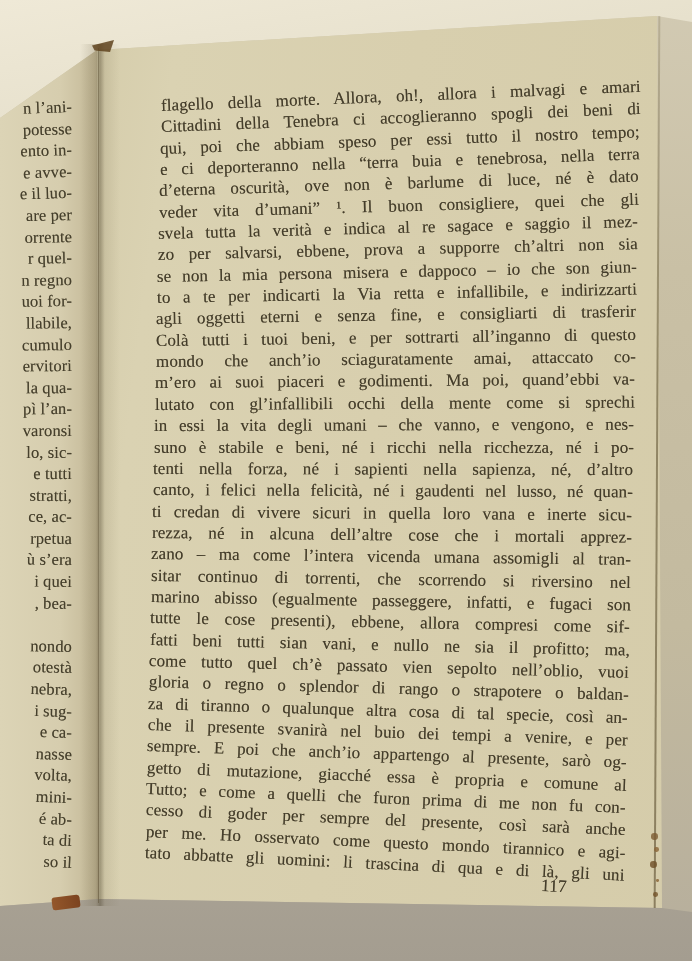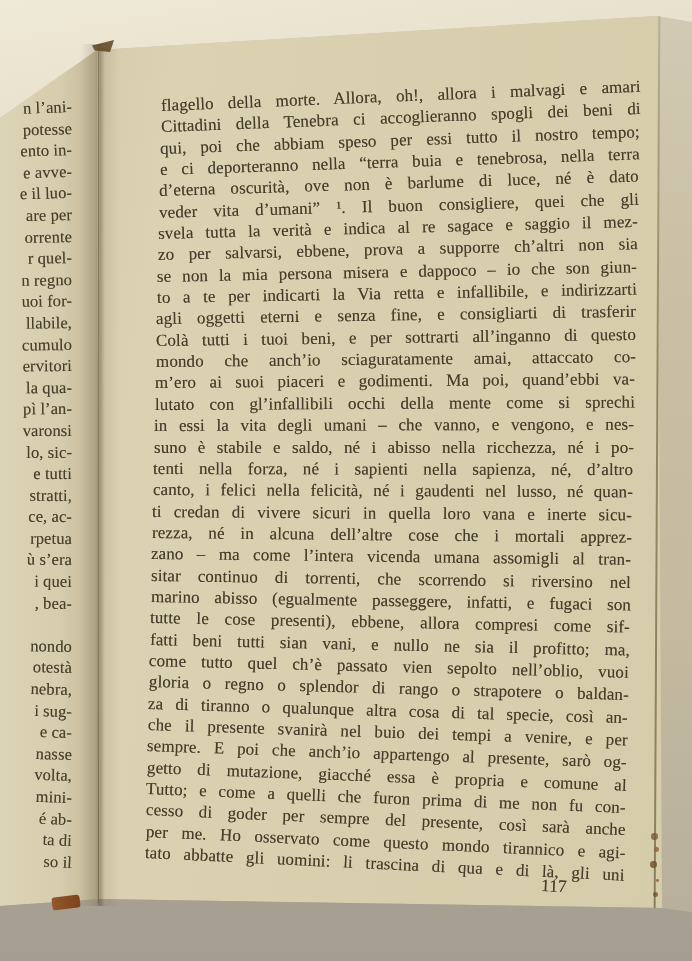--- a/index.html
+++ b/index.html
@@ -179,21 +179,21 @@
         <div class="text-line" style="transform: rotate(-1.44deg); margin-left: 13.3px;">svela tutta la verità e indica al re sagace e saggio il mez-</div>
         <div class="text-line" style="transform: rotate(-1.3deg); margin-left: 12.8px;">zo per salvarsi, ebbene, prova a supporre ch’altri non sia</div>
         <div class="text-line" style="transform: rotate(-1.16deg); margin-left: 12.3px;">se non la mia persona misera e dappoco – io che son giun-</div>
         <div class="text-line" style="transform: rotate(-1.01deg); margin-left: 11.9px;">to a te per indicarti la Via retta e infallibile, e indirizzarti</div>
         <div class="text-line" style="transform: rotate(-0.87deg); margin-left: 11.4px;">agli oggetti eterni e senza fine, e consigliarti di trasferir</div>
         <div class="text-line" style="transform: rotate(-0.73deg); margin-left: 11px;">Colà tutti i tuoi beni, e per sottrarti all’inganno di questo</div>
         <div class="text-line" style="transform: rotate(-0.59deg); margin-left: 10.5px;">mondo che anch’io sciaguratamente amai, attaccato co-</div>
         <div class="text-line" style="transform: rotate(-0.44deg); margin-left: 10.1px;">m’ero ai suoi piaceri e godimenti. Ma poi, quand’ebbi va-</div>
         <div class="text-line" style="transform: rotate(-0.3deg); margin-left: 9.6px;">lutato con gl’infallibili occhi della mente come si sprechi</div>
         <div class="text-line" style="transform: rotate(-0.16deg); margin-left: 9.1px;">in essi la vita degli umani – che vanno, e vengono, e nes-</div>
-        <div class="text-line" style="transform: rotate(-0.01deg); margin-left: 8.7px;">suno è stabile e saldo, né i abisso nella ricchezza, né i po-</div>
+        <div class="text-line" style="transform: rotate(-0.01deg); margin-left: 8.7px;">suno è stabile e beni, né i ricchi nella ricchezza, né i po-</div>
         <div class="text-line" style="transform: rotate(0.13deg); margin-left: 8.2px;">tenti nella forza, né i sapienti nella sapienza, né, d’altro</div>
         <div class="text-line" style="transform: rotate(0.27deg); margin-left: 7.8px;">canto, i felici nella felicità, né i gaudenti nel lusso, né quan-</div>
         <div class="text-line" style="transform: rotate(0.41deg); margin-left: 7.3px;">ti credan di vivere sicuri in quella loro vana e inerte sicu-</div>
         <div class="text-line" style="transform: rotate(0.56deg); margin-left: 6.9px;">rezza, né in alcuna dell’altre cose che i mortali apprez-</div>
         <div class="text-line" style="transform: rotate(0.7deg); margin-left: 6.4px;">zano – ma come l’intera vicenda umana assomigli al tran-</div>
         <div class="text-line" style="transform: rotate(0.84deg); margin-left: 5.9px;">sitar continuo di torrenti, che scorrendo si riversino nel</div>
         <div class="text-line" style="transform: rotate(0.99deg); margin-left: 5.5px;">marino abisso (egualmente passeggere, infatti, e fugaci son</div>
         <div class="text-line" style="transform: rotate(1.13deg); margin-left: 5px;">tutte le cose presenti), ebbene, allora compresi come sif-</div>
         <div class="text-line" style="transform: rotate(1.27deg); margin-left: 4.6px;">fatti beni tutti sian vani, e nullo ne sia il profitto; ma,</div>
         <div class="text-line" style="transform: rotate(1.41deg); margin-left: 4.1px;">come tutto quel ch’è passato vien sepolto nell’oblio, vuoi</div>

